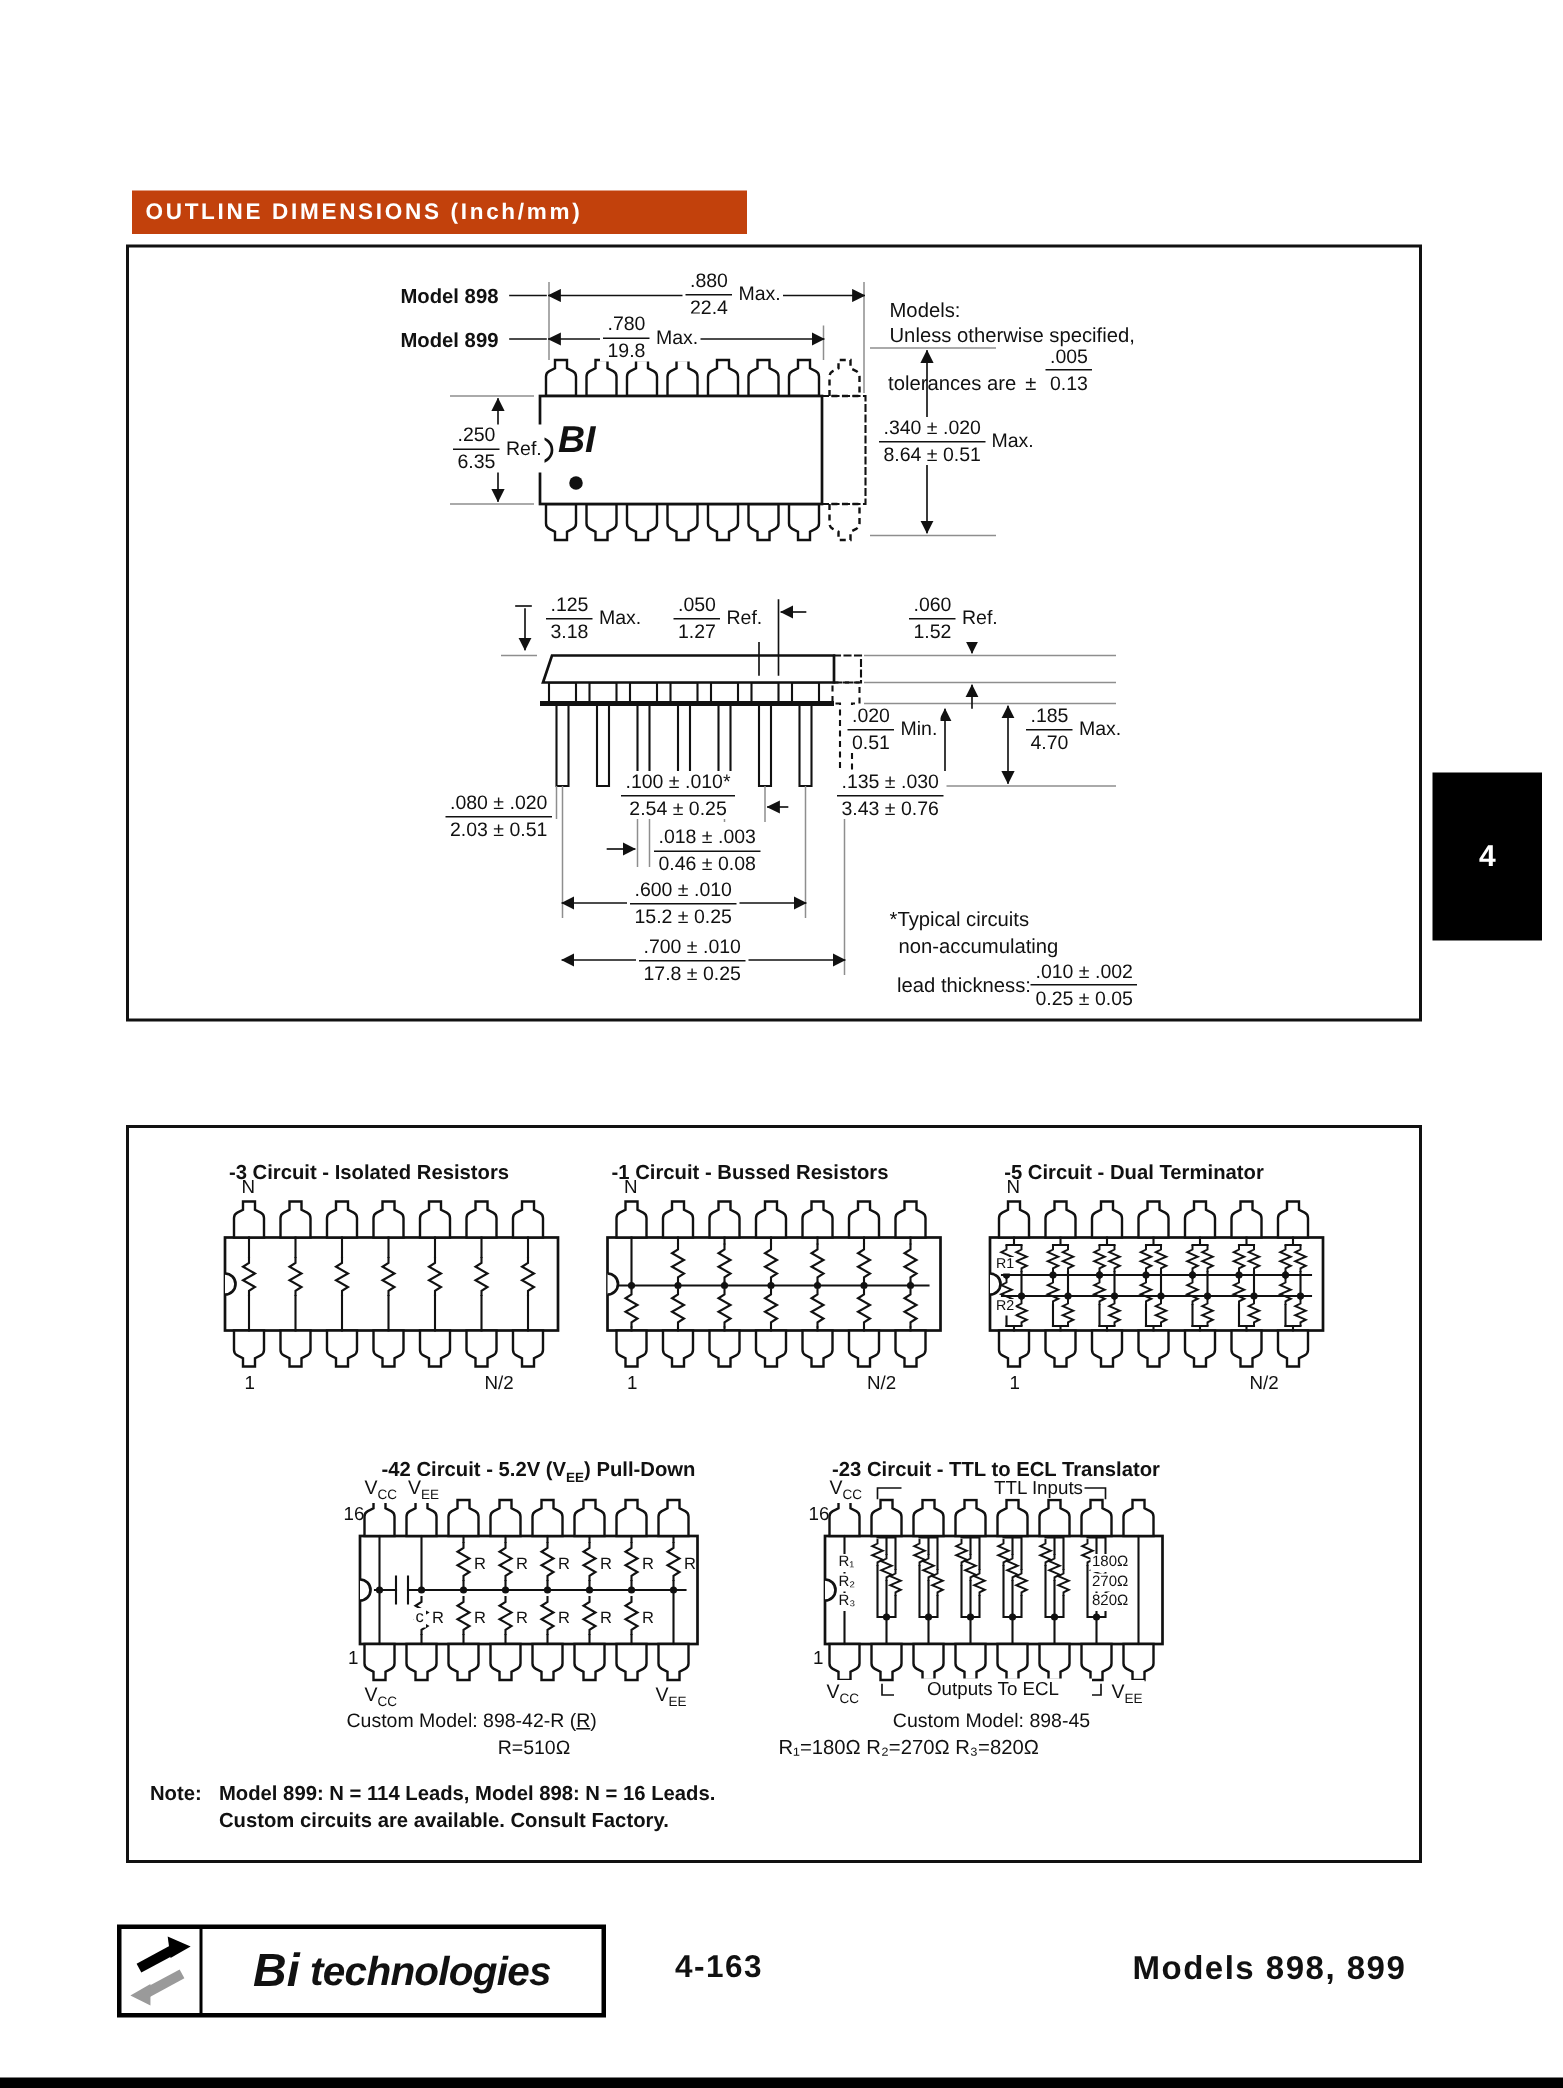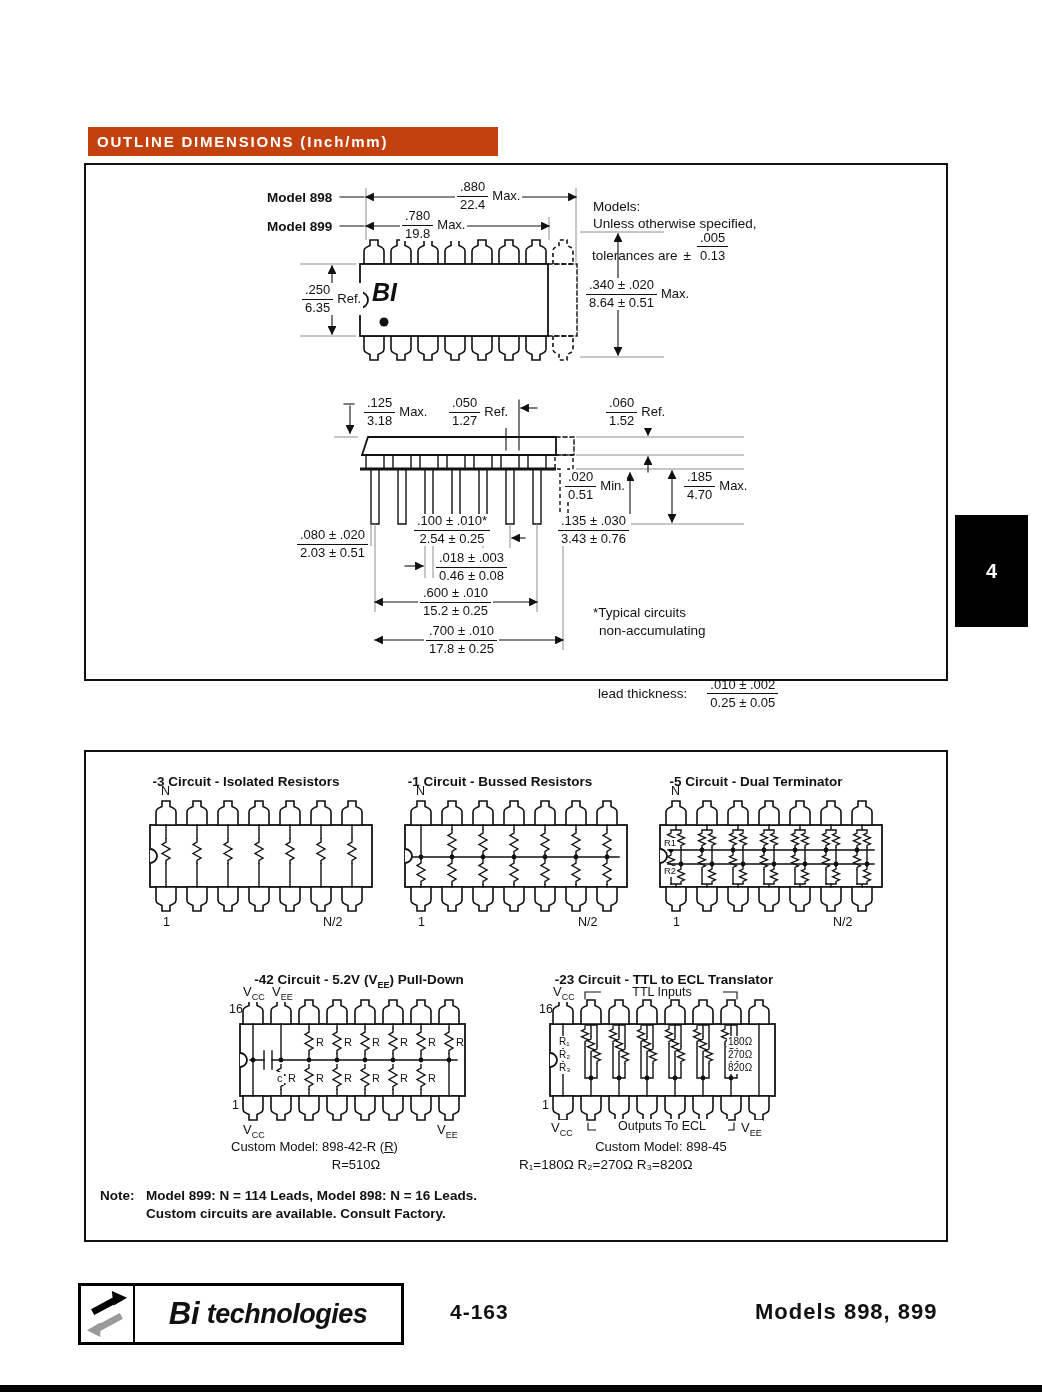--- a/index.html
+++ b/index.html
@@ -588,21 +588,21 @@
   </div>
   <div class="frac" style="left:556px;top:514px">
     <span class="fr">
         <span class="ft">.135 ± .030</span>
         <span class="fb">3.43 ± 0.76</span>
       </span>
   </div>
 
   <div class="lbl nobg" style="left:592px;top:605px;font-size:13.5px">*Typical circuits</div>
   <div class="lbl nobg" style="left:598px;top:623px;font-size:13.5px">non-accumulating</div>
-  <div style="position:absolute;left:598px;top:677px;display:flex;align-items:center;gap:20px;z-index:3">
+  <div style="position:absolute;left:598px;top:640px;display:flex;align-items:center;gap:0;z-index:3">
     <span style="font-size:13.5px">lead thickness:</span>
     <span class="fr" style="font-size:13px">
         <span class="ft">.010 ± .002</span>
         <span class="fb">0.25 ± 0.05</span>
       </span>
   </div>
 
   <div class="ctitle" style="left:120px;top:774px;width:252px">-3 Circuit - Isolated Resistors</div>
   <div class="ctitle" style="left:372px;top:774px;width:256px">-1 Circuit - Bussed Resistors</div>
   <div class="ctitle" style="left:628px;top:774px;width:256px">-5 Circuit - Dual Terminator</div>
@@ -627,21 +627,21 @@
   <div class="lbl nobg" style="left:228px;top:1002px">16</div>
   <div class="lbl" style="left:276px;top:1072px;font-size:11px">c</div>
   <div class="lbl nobg" style="left:231px;top:1098px">1</div>
   <div class="vlab" style="left:242px;top:1122px"><span>V</span><sub>CC</sub></div>
   <div class="vlab" style="left:436px;top:1122px"><span>V</span><sub>EE</sub></div>
   <div class="lbl nobg" style="left:230px;top:1140px;width:250px;text-align:left;font-size:13px"><span>Custom Model: 898-42-R (</span><span class="ul">R</span><span>)</span></div>
   <div class="lbl nobg" style="left:230px;top:1158px;width:250px;text-align:center;font-size:13px">R=510Ω</div>
 
   <div class="ctitle" style="left:518px;top:972px;width:292px">-23 Circuit - TTL to ECL Translator</div>
   <div class="vlab" style="left:552px;top:984px"><span>V</span><sub>CC</sub></div>
-  <div class="lbl" style="left:601px;top:985px;width:120px;text-align:center;font-size:12.5px">TTL Inputs</div>
+  <div class="lbl" style="left:601px;top:985px;width:120px;text-align:right;font-size:12.5px">TTL Inputs</div>
   <div class="lbl nobg" style="left:538px;top:1002px">16</div>
   <div class="lbl" style="left:558px;top:1036px;font-size:10px">R₁</div>
   <div class="lbl" style="left:558px;top:1049px;font-size:10px">R₂</div>
   <div class="lbl" style="left:558px;top:1062px;font-size:10px">R₃</div>
   <div class="lbl" style="left:727px;top:1036px;font-size:10px">180Ω</div>
   <div class="lbl" style="left:727px;top:1049px;font-size:10px">270Ω</div>
   <div class="lbl" style="left:727px;top:1062px;font-size:10px">820Ω</div>
   <div class="lbl nobg" style="left:541px;top:1098px">1</div>
   <div class="vlab" style="left:550px;top:1120px"><span>V</span><sub>CC</sub></div>
   <div class="lbl" style="left:596px;top:1119px;width:130px;text-align:center;font-size:12.5px">Outputs To ECL</div>

